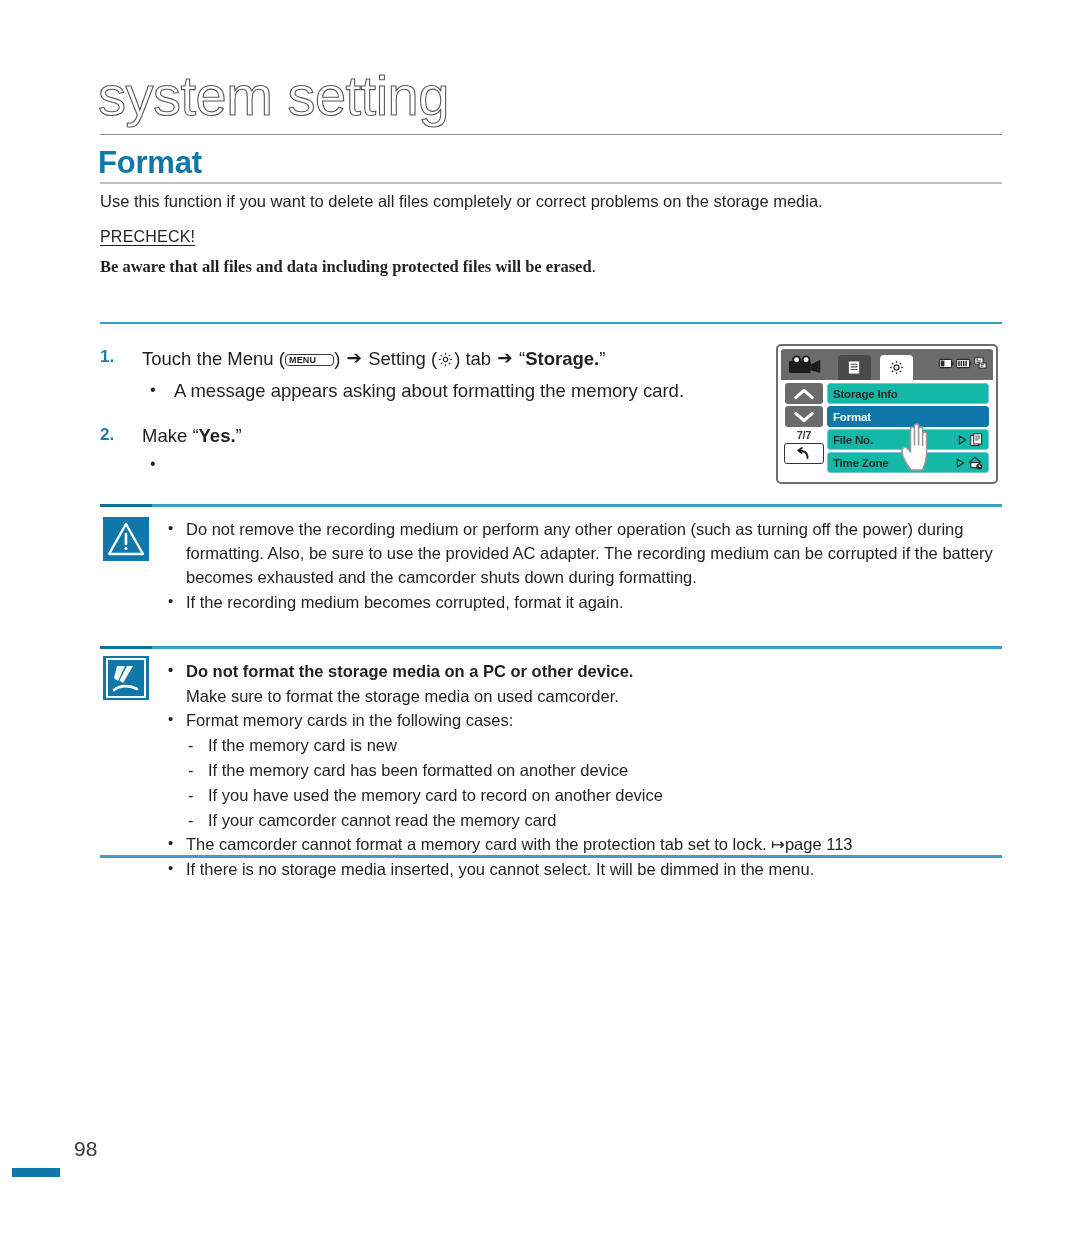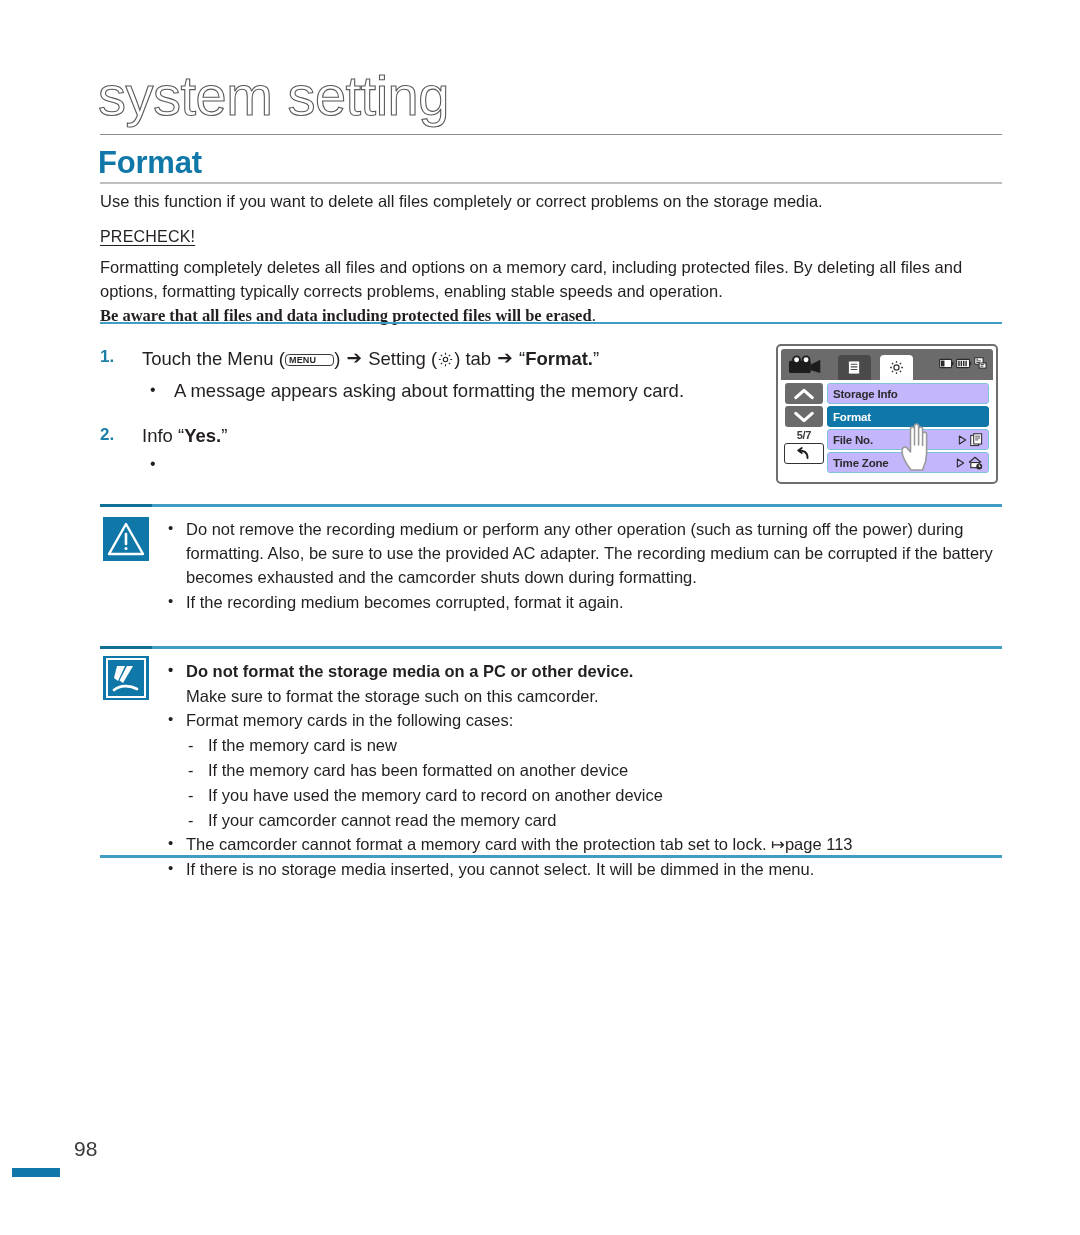--- a/index.html
+++ b/index.html
@@ -261,21 +261,21 @@
     flex: 1;
     padding: 3px 4px 0 0;
     box-sizing: border-box;
   }
   .lcd-item {
     position: relative;
     height: 21px;
     margin-bottom: 2px;
     border: 1.4px solid #7ec2e0;
     border-radius: 3px;
-    background: #c4b5fd;
+    background: #14b8a6;
     display: flex;
     align-items: center;
     box-sizing: border-box;
     padding: 0 5px;
   }
   .lcd-item.selected {
     background: #0f78a8;
     border-color: #0f78a8;
   }
   .lcd-item-label {
@@ -391,46 +391,45 @@
   <div class="chapter-title">system setting</div>
   <div class="chapter-rule"></div>
 
   <div class="section-title">Format</div>
   <div class="section-rule"></div>
 
   <div class="intro">Use this function if you want to delete all files completely or correct problems on the storage media.</div>
 
   <div class="precheck-label">PRECHECK!</div>
   <div class="precheck-body">
-    <span>Formatting completely deletes all files and options on a memory card, including protected files. By deleting all files and options, formatting typically corrects problems, enabling stable speeds and operation.</span>
     <div class="strong-line"><span>Be aware that all files and data including protected files will be erased</span><span style="font-weight:400">.</span></div>
   </div>
   <div class="precheck-rule"></div>
 
   <div class="steps">
 
     <div class="step">
       <div class="step-head">
         <span class="step-num">1.</span><span>Touch the Menu (</span><span class="menu-key">MENU</span><span>) </span><span class="arrow-inline">➔</span><span> Setting (</span><span class="gear-inline"><svg width="17" height="17" viewBox="0 0 20 20">
               <g fill="none" stroke="#231f20" stroke-width="1.3">
                 <circle cx="10" cy="10" r="2.6"></circle>
                 <path d="M10 2.2v2.2M10 15.6v2.2M2.2 10h2.2M15.6 10h2.2M4.5 4.5l1.6 1.6M13.9 13.9l1.6 1.6M15.5 4.5l-1.6 1.6M6.1 13.9l-1.6 1.6"></path>
               </g>
-            </svg></span><span>) tab </span><span class="arrow-inline">➔</span><span> “</span><span class="inl-bold">Format.</span><span>”</span>
+            </svg></span><span>) tab </span><span class="arrow-inline">➔</span><span> “</span><span class="inl-bold">Storage.</span><span>”</span>
       </div>
       <div class="step-bullets">
         <div class="step-bullet"><span class="dot">•</span><span>A message appears asking about formatting the memory card.</span></div>
       </div>
     </div>
 
     <div class="step-gap"></div>
 
     <div class="step">
       <div class="step-head">
-        <span class="step-num">2.</span><span>Info “</span><span class="inl-bold">Yes.</span><span>”</span>
+        <span class="step-num">2.</span><span>Make “</span><span class="inl-bold">Yes.</span><span>”</span>
       </div>
       <div class="step-bullets">
         <div class="step-bullet"><span class="dot">•</span></div>
       </div>
     </div>
 
   </div>
 
   <div class="lcd">
     <div class="lcd-topbar">
@@ -486,21 +485,21 @@
         <div class="lcd-btn">
           <svg width="20" height="12" viewBox="0 0 22 13">
             <path d="M2 10.5 L11 2.5 L20 10.5" fill="none" stroke="#ffffff" stroke-width="3.4" stroke-linecap="round" stroke-linejoin="round"></path>
           </svg>
         </div>
         <div class="lcd-btn">
           <svg width="20" height="12" viewBox="0 0 22 13">
             <path d="M2 2.5 L11 10.5 L20 2.5" fill="none" stroke="#ffffff" stroke-width="3.4" stroke-linecap="round" stroke-linejoin="round"></path>
           </svg>
         </div>
-        <div class="lcd-page">5/7</div>
+        <div class="lcd-page">7/7</div>
         <div class="lcd-btn back">
           <svg width="16" height="14" viewBox="0 0 18 15">
             <path d="M13 12 C13 5, 8 3.5, 3.5 3.5" fill="none" stroke="#1c1c1c" stroke-width="2.1" stroke-linecap="round"></path>
             <path d="M6.5 0.8 L2.6 3.6 L6.5 6.3" fill="none" stroke="#1c1c1c" stroke-width="2.1" stroke-linecap="round" stroke-linejoin="round"></path>
           </svg>
         </div>
       </div>
 
       <div class="lcd-right">
 
@@ -575,21 +574,21 @@
     <div class="box-icon" style="top:10px;">
       <svg width="46" height="44" viewBox="0 0 46 44">
         <rect x="4" y="3" width="38" height="38" fill="none" stroke="#ffffff" stroke-width="2"></rect>
         <path d="M14 10 L22 10 L15 25 L11 22 Z" fill="#ffffff"></path>
         <path d="M24 10 L30 10 L20 27 L16.5 24.5 Z" fill="#ffffff"></path>
         <path d="M11 34 C17 29, 27 29, 34 33" fill="none" stroke="#ffffff" stroke-width="2.6" stroke-linecap="round"></path>
       </svg>
     </div>
     <div class="box-content">
       <div class="bl bold-line"><span class="dot">•</span><span>Do not format the storage media on a PC or other device.</span></div>
-      <div class="plain-indent">Make sure to format the storage such on this camcorder.</div>
+      <div class="plain-indent">Make sure to format the storage media on used camcorder.</div>
       <div class="bl"><span class="dot">•</span><span>Format memory cards in the following cases:</span></div>
       <div class="sub"><span class="dash">-</span><span>If the memory card is new</span></div>
       <div class="sub"><span class="dash">-</span><span>If the memory card has been formatted on another device</span></div>
       <div class="sub"><span class="dash">-</span><span>If you have used the memory card to record on another device</span></div>
       <div class="sub"><span class="dash">-</span><span>If your camcorder cannot read the memory card</span></div>
       <div class="bl"><span class="dot">•</span><span>The camcorder cannot format a memory card with the protection tab set to lock.</span> <span>↦</span><span>page 113</span></div>
       <div class="bl"><span class="dot">•</span><span>If there is no storage media inserted, you cannot select. It will be dimmed in the menu.</span></div>
     </div>
     <div class="box-rule-bottom" style="top:209px;"></div>
   </div>

